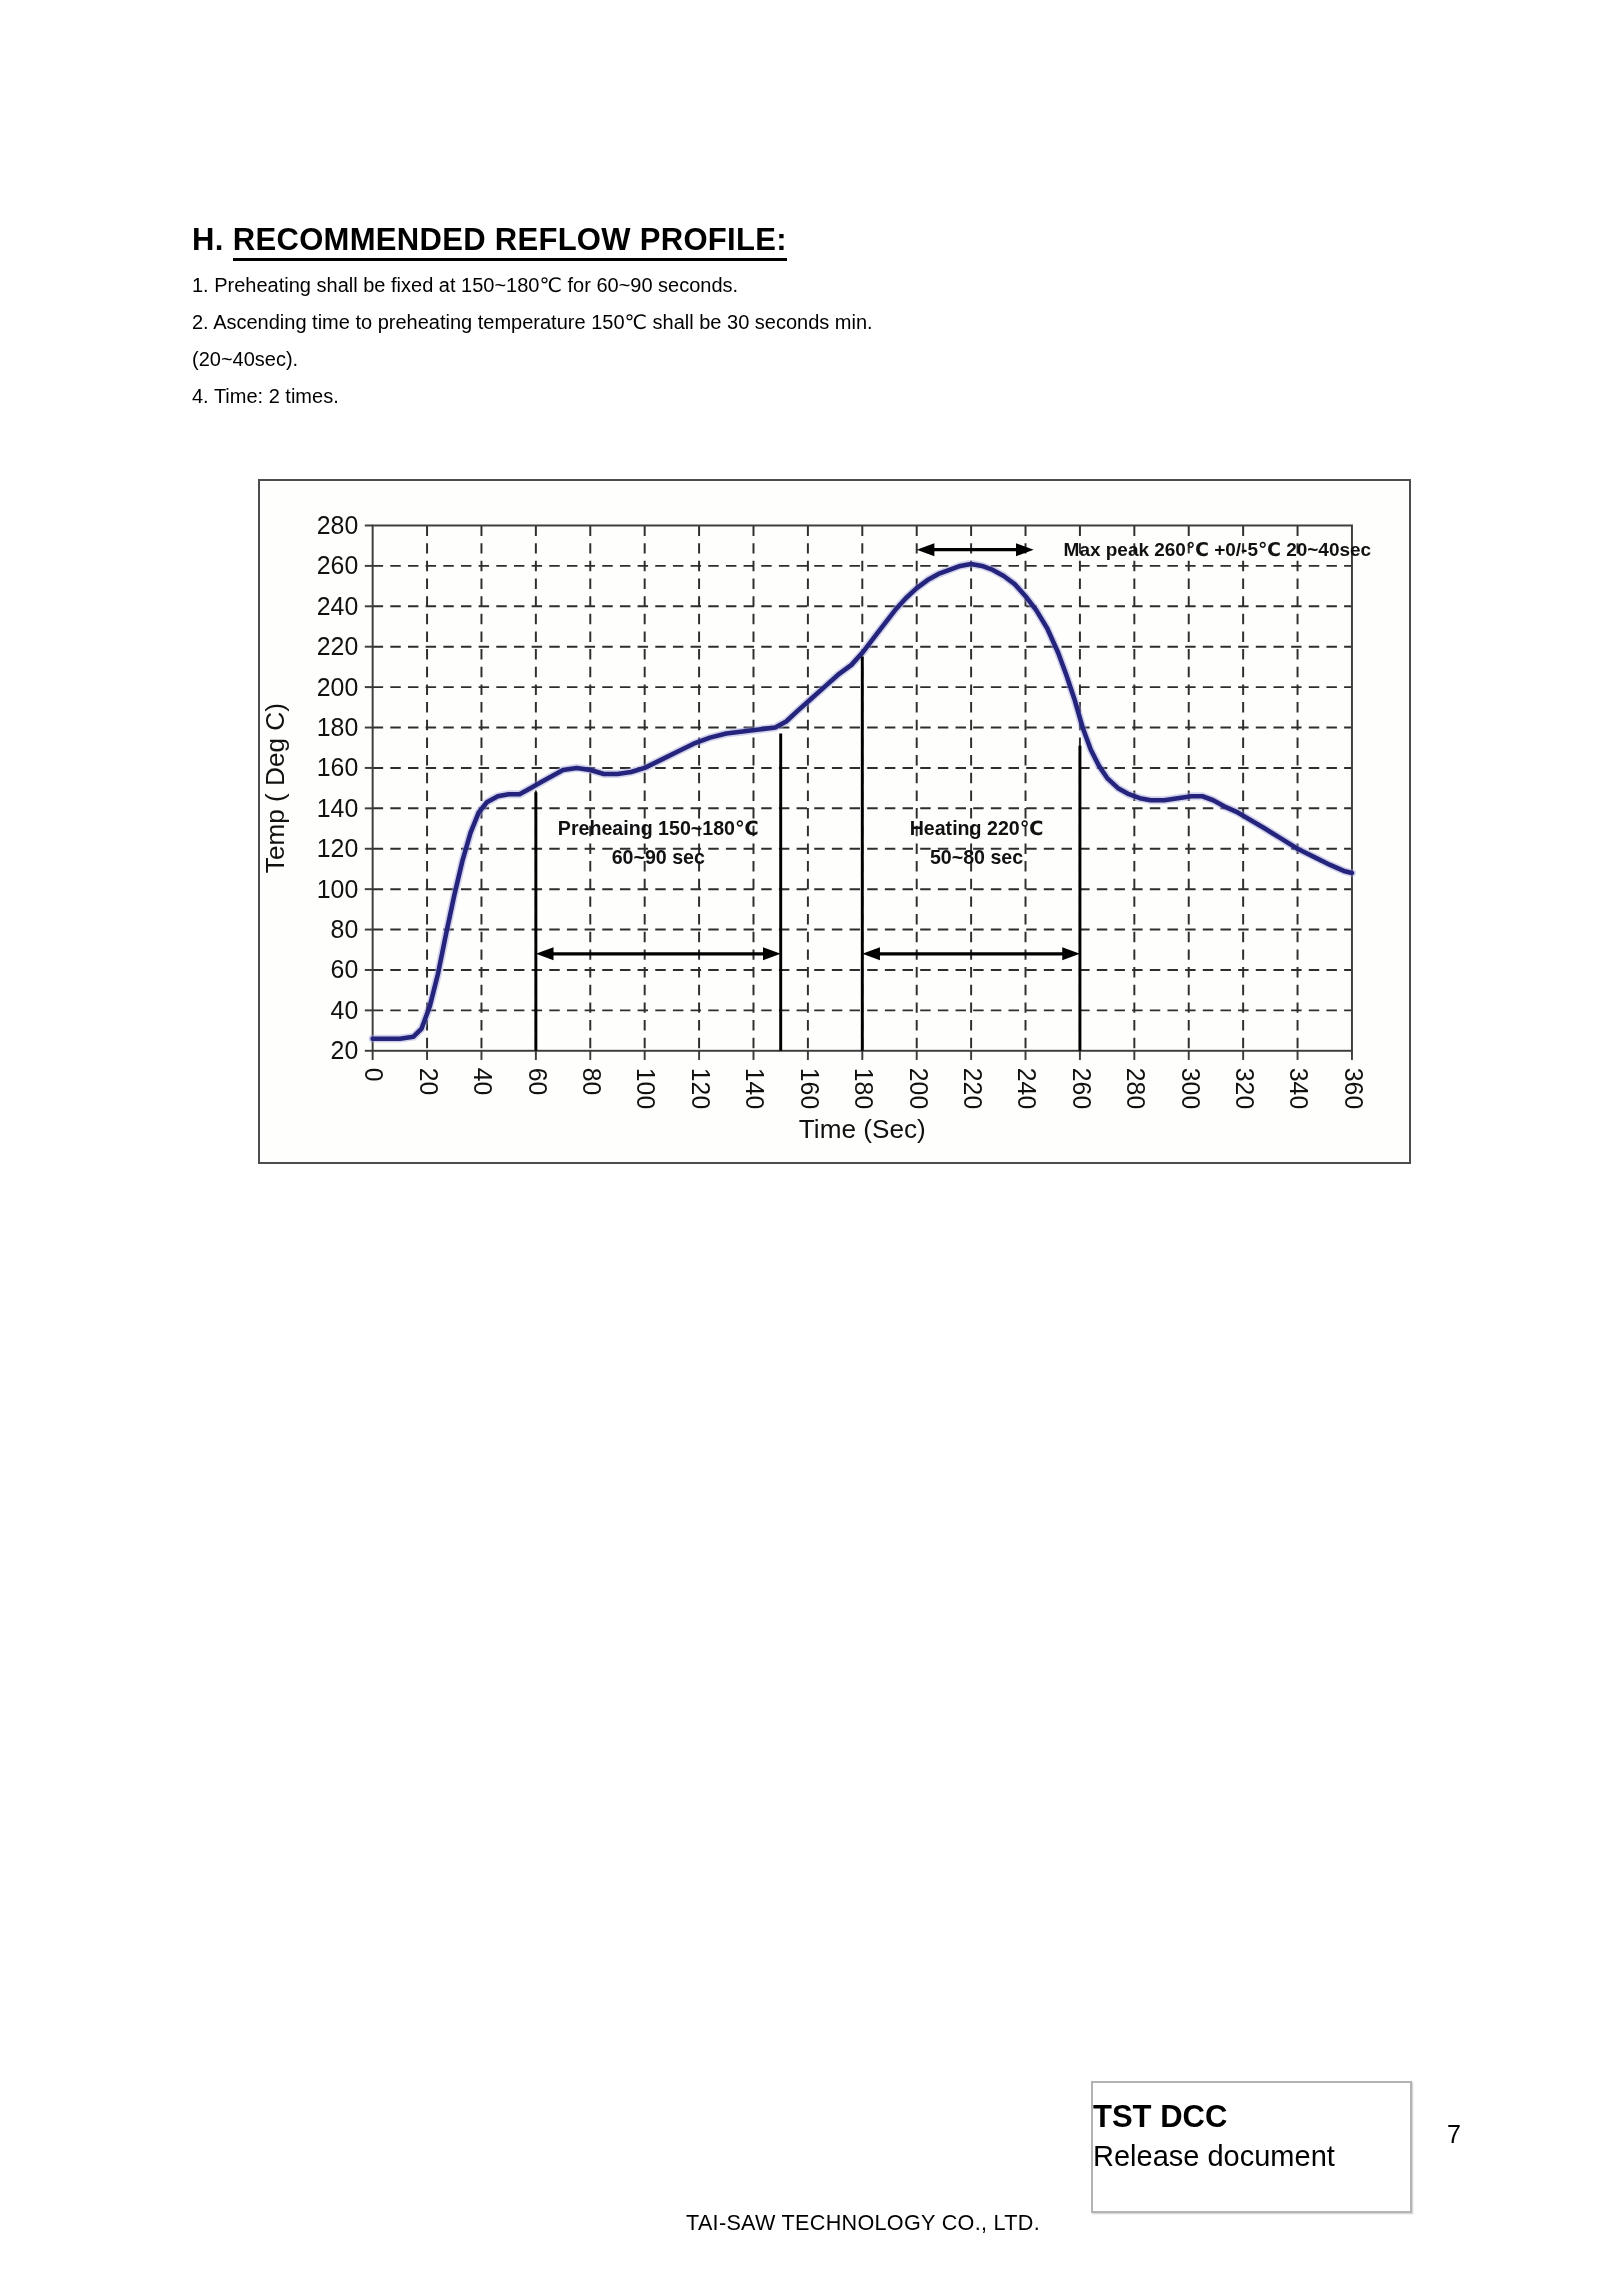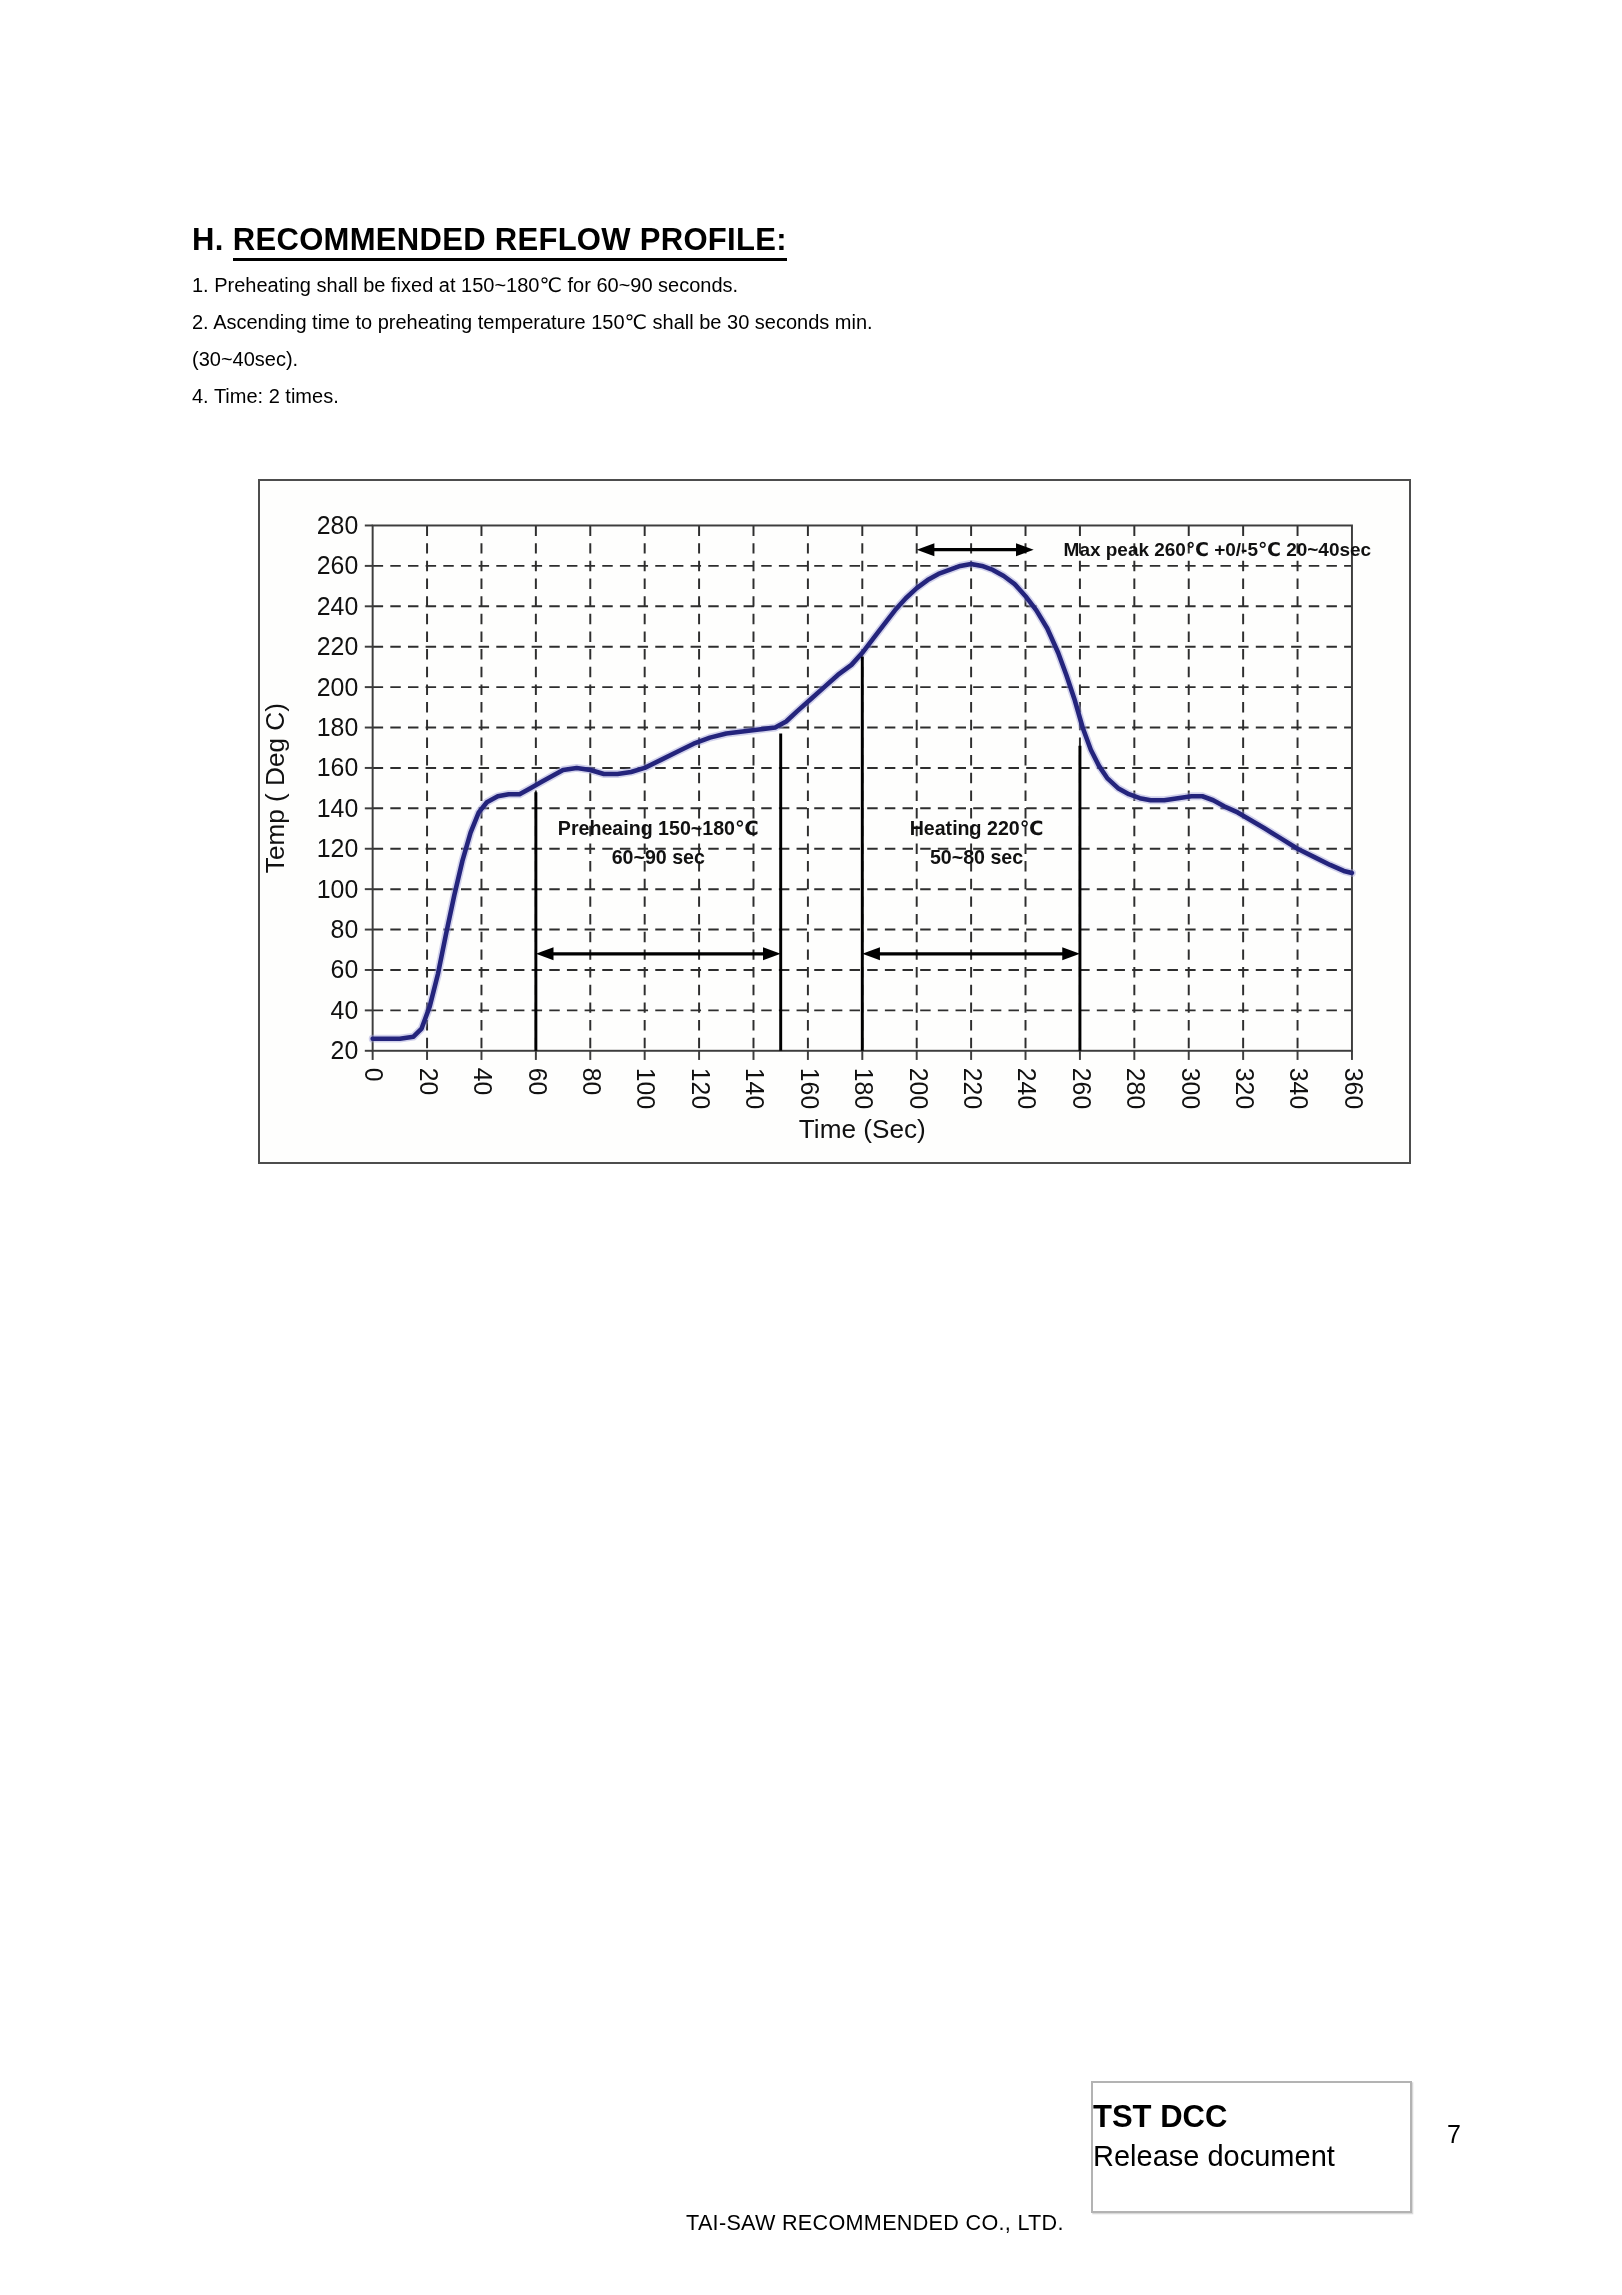--- a/index.html
+++ b/index.html
@@ -62,21 +62,21 @@
 
 <div class="page">
 
   <div class="heading">
     <span class="prefix">H.</span><span class="u">RECOMMENDED REFLOW PROFILE:</span>
   </div>
 
   <div class="bodytext">
     <div>1. Preheating shall be fixed at 150~180℃ for 60~90 seconds.</div>
     <div>2. Ascending time to preheating temperature 150℃ shall be 30 seconds min.</div>
-    <div>(30~40sec).</div>
+    <div>(20~40sec).</div>
     <div>4. Time: 2 times.</div>
   </div>
 
   <div class="chart-frame">
     <svg id="chart-svg" width="1149" height="681" viewBox="0 0 1756 1041">
         <line x1="172" y1="809.2307692307693" x2="1669" y2="809.2307692307693" stroke="#2e2e2e" stroke-width="3" stroke-dasharray="16 11"></line>
         <line x1="172" y1="747.4615384615385" x2="1669" y2="747.4615384615385" stroke="#2e2e2e" stroke-width="3" stroke-dasharray="16 11"></line>
         <line x1="172" y1="685.6923076923077" x2="1669" y2="685.6923076923077" stroke="#2e2e2e" stroke-width="3" stroke-dasharray="16 11"></line>
         <line x1="172" y1="623.9230769230769" x2="1669" y2="623.9230769230769" stroke="#2e2e2e" stroke-width="3" stroke-dasharray="16 11"></line>
         <line x1="172" y1="562.1538461538462" x2="1669" y2="562.1538461538462" stroke="#2e2e2e" stroke-width="3" stroke-dasharray="16 11"></line>
@@ -189,21 +189,21 @@
         <polygon points="1003.6666666666666,105.06153846153846 1030.6666666666665,95.06153846153846 1030.6666666666665,115.06153846153846" fill="#000"></polygon>
         <polygon points="1182.475,105.06153846153846 1155.475,95.06153846153846 1155.475,115.06153846153846" fill="#000"></polygon>
         <text x="608.625" y="540.5346153846153" font-size="30" text-anchor="middle" font-weight="600" fill="#1a1a1a">Preheaing 150~180℃</text>
         <text x="608.625" y="585.3173076923077" font-size="30" text-anchor="middle" font-weight="600" fill="#1a1a1a">60~90 sec</text>
         <text x="1095.15" y="540.5346153846153" font-size="30" text-anchor="middle" font-weight="600" fill="#1a1a1a">Heating 220℃</text>
         <text x="1095.15" y="585.3173076923077" font-size="30" text-anchor="middle" font-weight="600" fill="#1a1a1a">50~80 sec</text>
         <text x="1228.2166666666667" y="114.32692307692308" font-size="29" text-anchor="start" font-weight="600" fill="#1a1a1a">Max peak 260℃ +0/-5℃ 20~40sec</text>
       </svg>
   </div>
 
-  <div class="footer-company">TAI-SAW RECOMMENDED CO., LTD.</div>
+  <div class="footer-company">TAI-SAW TECHNOLOGY CO., LTD.</div>
 
   <div class="stamp-box">
     <div class="stamp-line1">TST DCC</div>
     <div class="stamp-line2">Release document</div>
   </div>
 
   <div class="page-number">7</div>
 
 </div>
 

